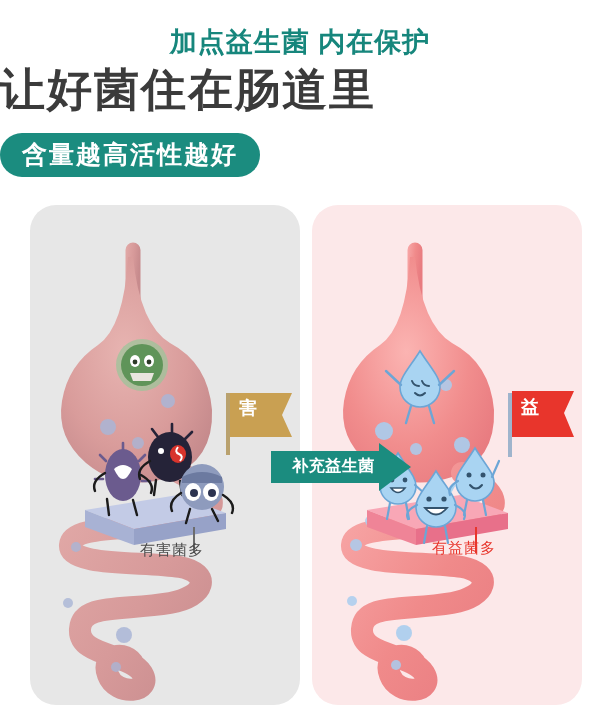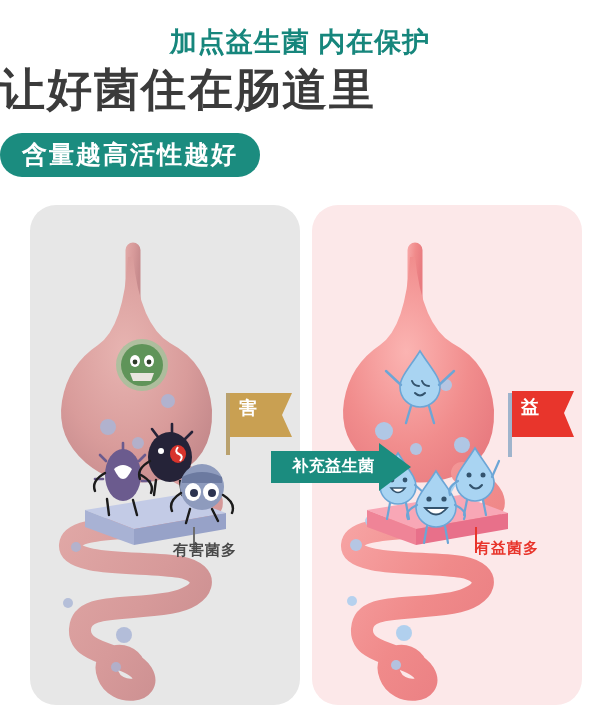--- a/index.html
+++ b/index.html
@@ -44,21 +44,21 @@
   }
 
   
   .flag-char{
     position:absolute;font-weight:bold;text-align:center;white-space:nowrap;z-index:6;
   }
   .flag-harm-char{left:236px;top:403px;width:24px;font-size:18px;color:#ffffff;}
   .flag-good-char{left:523px;top:402px;width:24px;font-size:18px;color:#ffffff;}
 
   
-  .caption{position:absolute;font-weight:bold;text-align:center;white-space:nowrap;z-index:30;}
+  .caption{position:absolute;font-weight:normal;text-align:left;white-space:nowrap;z-index:30;}
   .caption-left{
     left:140px;top:540px;width:130px;font-size:15px;color:#4a4a4a;
     letter-spacing:1px;line-height:19px;
   }
   .caption-right{
     left:432px;top:538px;width:150px;font-size:15px;color:#e8352c;
     letter-spacing:1px;line-height:19px;
   }
   .caption-right .l2{display:block;}
 </style>

